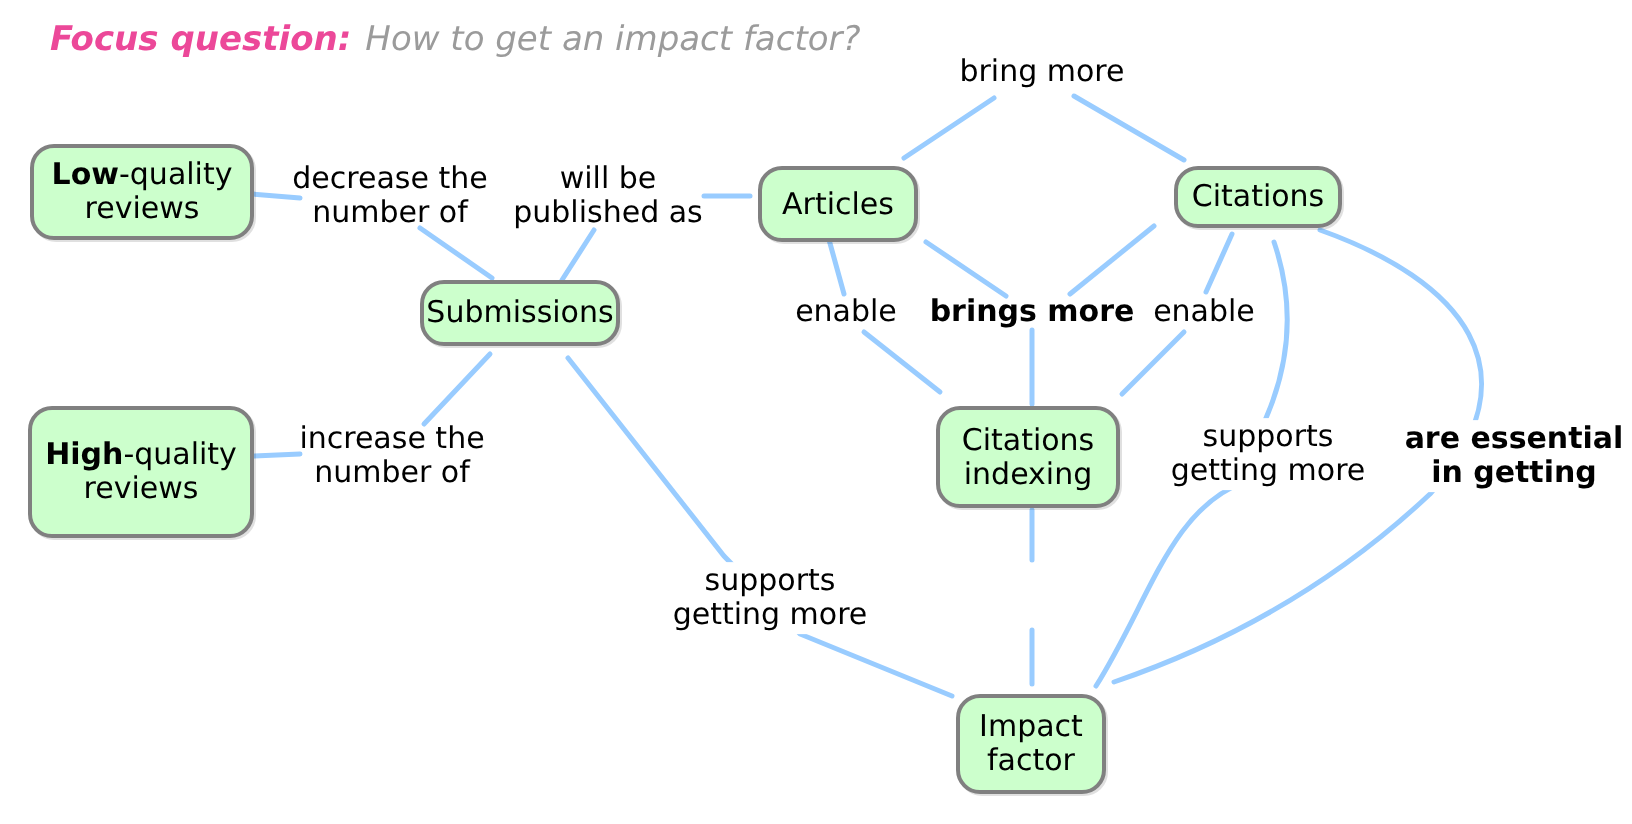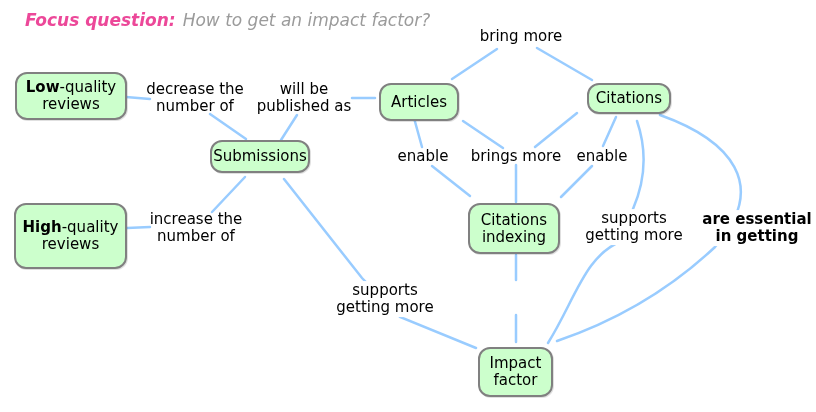--- a/index.html
+++ b/index.html
@@ -94,21 +94,21 @@
     <div class="lbl" style="left: 521px; top: 36px; color: rgb(0, 0, 0);">
       <div>bring more</div>
     </div>
     <div class="lbl" style="left: 304px; top: 98px; color: rgb(0, 0, 0);">
       <div>will be</div>
       <div>published as</div>
     </div>
     <div class="lbl" style="left: 423px; top: 156px; color: rgb(0, 0, 0);">
       <div>enable</div>
     </div>
-    <div class="lbl" style="left: 516px; top: 156px; color: rgb(0, 0, 0);">
+    <div class="lbl" style="left: 516px; top: 156px; color: rgb(0, 0, 0); font-weight: bold;">
       <div>brings more</div>
     </div>
     <div class="lbl" style="left: 602px; top: 156px; color: rgb(0, 0, 0);">
       <div>enable</div>
     </div>
     <div class="lbl" style="left: 196px; top: 228px; color: rgb(0, 0, 0);">
       <div>increase the</div>
       <div>number of</div>
     </div>
     <div class="lbl bg" style="left: 385px; top: 299px; color: rgb(0, 0, 0);">

